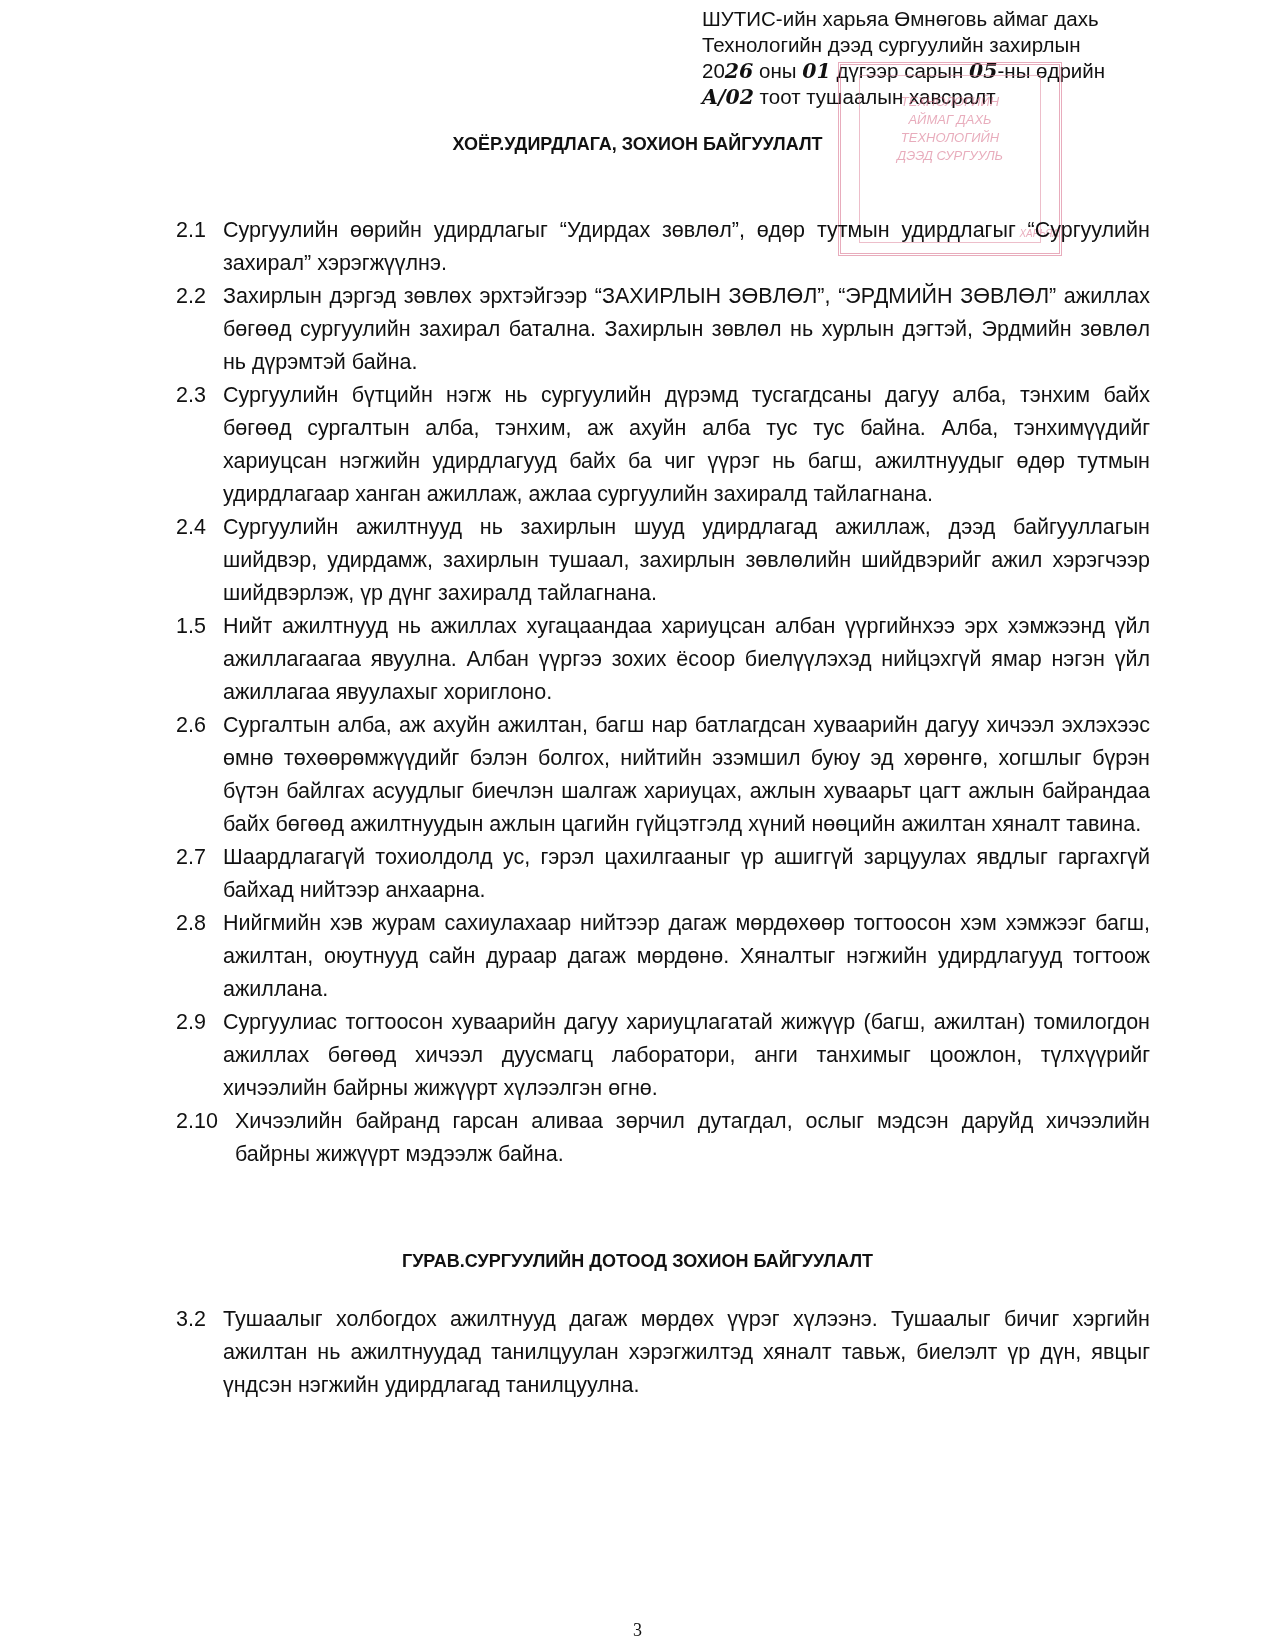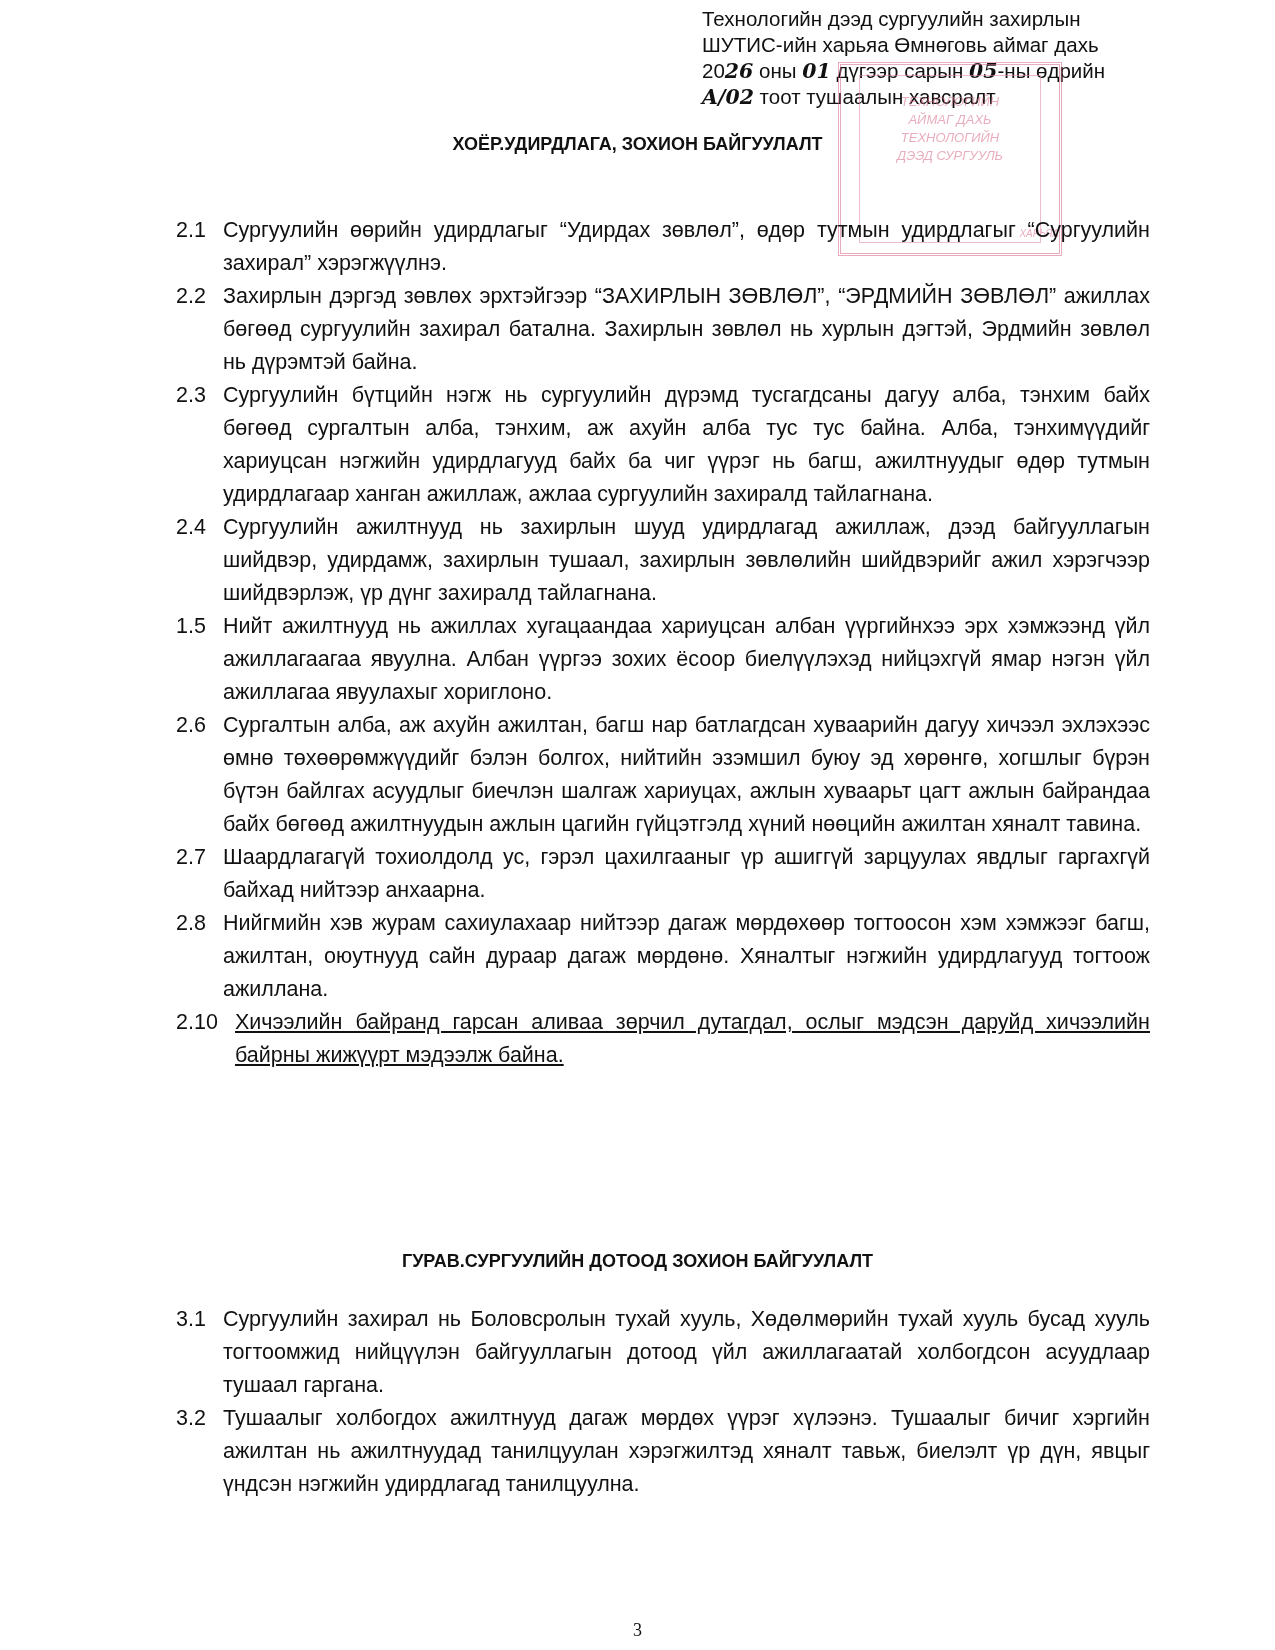--- a/index.html
+++ b/index.html
@@ -15,30 +15,30 @@
                   border: 1px solid #e08aa0; }
   .stamp .stamp-text { position: absolute; left: 30px; right: 30px; top: 28px;
                        color: #d66a86; font-size: 13px; text-align: center; line-height: 18px; }
   .stamp .stamp-bottom { position: absolute; left: 0; right: 0; bottom: 14px; text-align:right;
                          color: #d66a86; font-size: 10px; }
   .section-title { position: absolute; left: 0; width: 1275px; text-align: center;
                    font-weight: bold; font-size: 18px; }
   .items { position: absolute; left: 176px; width: 974px; font-size: 21.5px; line-height: 33px; }
   .item { position: relative; padding-left: 47px; text-align: justify; }
   .item .num { position: absolute; left: 0; top: 0; }
-  .item.wide { padding-left: 59px; text-decoration: underline; }
+  .item.wide { padding-left: 59px; }
   .page-number { position: absolute; top: 1620px; left: 0; width: 1275px; text-align: center;
                  font-family: "Liberation Serif", serif; font-size: 18px; }
 </style>
 </head>
 <body>
 
 <div class="header-block">
+  <div class="line">ШУТИС-ийн харьяа Өмнөговь аймаг дахь</div>
   <div class="line">Технологийн дээд сургуулийн захирлын</div>
-  <div class="line">ШУТИС-ийн харьяа Өмнөговь аймаг дахь</div>
   <div class="line"><span>20</span><span class="hand">26</span><span> оны </span><span class="hand">01</span><span> дүгээр сарын </span><span class="hand">05</span><span>-ны өдрийн</span></div>
   <div class="line"><span class="hand">A/02</span><span> тоот тушаалын хавсралт</span></div>
 </div>
 
 <div class="stamp">
   <div class="inner"></div>
   <div class="stamp-text">
     <div>ТЕХНОЛОГИЙН</div>
     <div>АЙМАГ ДАХЬ</div>
     <div>ТЕХНОЛОГИЙН</div>
@@ -51,23 +51,23 @@
 
 <div class="items" style="top:185px;margin-top:29px;">
   <div class="item"><span class="num">2.1</span><span>Сургуулийн өөрийн удирдлагыг “Удирдах зөвлөл”, өдөр тутмын удирдлагыг “Сургуулийн захирал” хэрэгжүүлнэ.</span></div>
   <div class="item"><span class="num">2.2</span><span>Захирлын дэргэд зөвлөх эрхтэйгээр “ЗАХИРЛЫН ЗӨВЛӨЛ”, “ЭРДМИЙН ЗӨВЛӨЛ” ажиллах бөгөөд сургуулийн захирал батална. Захирлын зөвлөл нь хурлын дэгтэй, Эрдмийн зөвлөл нь дүрэмтэй байна.</span></div>
   <div class="item"><span class="num">2.3</span><span>Сургуулийн бүтцийн нэгж нь сургуулийн дүрэмд тусгагдсаны дагуу алба, тэнхим байх бөгөөд сургалтын алба, тэнхим, аж ахуйн алба тус тус байна. Алба, тэнхимүүдийг хариуцсан нэгжийн удирдлагууд байх ба чиг үүрэг нь багш, ажилтнуудыг өдөр тутмын удирдлагаар ханган ажиллаж, ажлаа сургуулийн захиралд тайлагнана.</span></div>
   <div class="item"><span class="num">2.4</span><span>Сургуулийн ажилтнууд нь захирлын шууд удирдлагад ажиллаж, дээд байгууллагын шийдвэр, удирдамж, захирлын тушаал, захирлын зөвлөлийн шийдвэрийг ажил хэрэгчээр шийдвэрлэж, үр дүнг захиралд тайлагнана.</span></div>
   <div class="item"><span class="num">1.5</span><span>Нийт ажилтнууд нь ажиллах хугацаандаа хариуцсан албан үүргийнхээ эрх хэмжээнд үйл ажиллагаагаа явуулна. Албан үүргээ зохих ёсоор биелүүлэхэд нийцэхгүй ямар нэгэн үйл ажиллагаа явуулахыг хориглоно.</span></div>
   <div class="item"><span class="num">2.6</span><span>Сургалтын алба, аж ахуйн ажилтан, багш нар батлагдсан хуваарийн дагуу хичээл эхлэхээс өмнө төхөөрөмжүүдийг бэлэн болгох, нийтийн эзэмшил буюу эд хөрөнгө, хогшлыг бүрэн бүтэн байлгах асуудлыг биечлэн шалгаж хариуцах, ажлын хуваарьт цагт ажлын байрандаа байх бөгөөд ажилтнуудын ажлын цагийн гүйцэтгэлд хүний нөөцийн ажилтан хяналт тавина.</span></div>
   <div class="item"><span class="num">2.7</span><span>Шаардлагагүй тохиолдолд ус, гэрэл цахилгааныг үр ашиггүй зарцуулах явдлыг гаргахгүй байхад нийтээр анхаарна.</span></div>
   <div class="item"><span class="num">2.8</span><span>Нийгмийн хэв журам сахиулахаар нийтээр дагаж мөрдөхөөр тогтоосон хэм хэмжээг багш, ажилтан, оюутнууд сайн дураар дагаж мөрдөнө. Хяналтыг нэгжийн удирдлагууд тогтоож ажиллана.</span></div>
+  <div class="item"><span class="num">2.9</span><span>Сургуулиас тогтоосон хуваарийн дагуу хариуцлагатай жижүүр (багш, ажилтан) томилогдон ажиллах бөгөөд хичээл дуусмагц лаборатори, анги танхимыг цоожлон, түлхүүрийг хичээлийн байрны жижүүрт хүлээлгэн өгнө.</span></div>
   <div class="item wide"><span class="num">2.10</span><span>Хичээлийн байранд гарсан аливаа зөрчил дутагдал, ослыг мэдсэн даруйд хичээлийн байрны жижүүрт мэдээлж байна.</span></div>
 </div>
 
 <div class="section-title" style="top:1251px;">ГУРАВ.СУРГУУЛИЙН ДОТООД ЗОХИОН БАЙГУУЛАЛТ</div>
 
 <div class="items" style="top:1303px;">
-  <div class="item"><span class="num">3.1</span><span>Сургуулийн захирал нь Боловсролын тухай хууль, Хөдөлмөрийн тухай хууль бусад хууль тогтоомжид нийцүүлэн байгууллагын дотоод үйл ажиллагаатай холбогдсон асуудлаар тушаал гаргана.</span></div>
   <div class="item"><span class="num">3.2</span><span>Тушаалыг холбогдох ажилтнууд дагаж мөрдөх үүрэг хүлээнэ. Тушаалыг бичиг хэргийн ажилтан нь ажилтнуудад танилцуулан хэрэгжилтэд хяналт тавьж, биелэлт үр дүн, явцыг үндсэн нэгжийн удирдлагад танилцуулна.</span></div>
 </div>
 
 <div class="page-number">3</div>
 
 </body></html>

